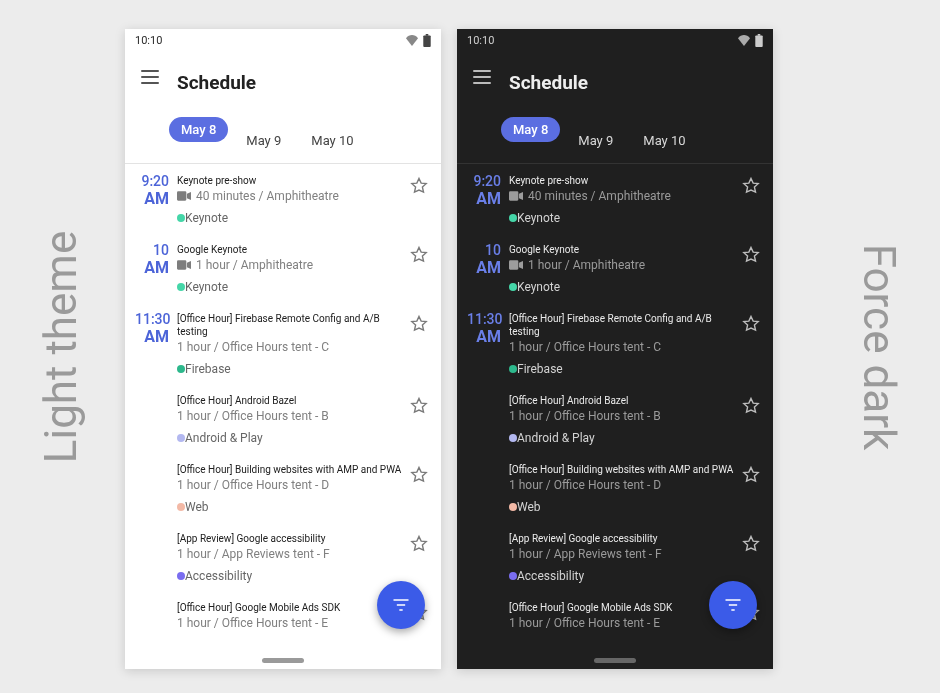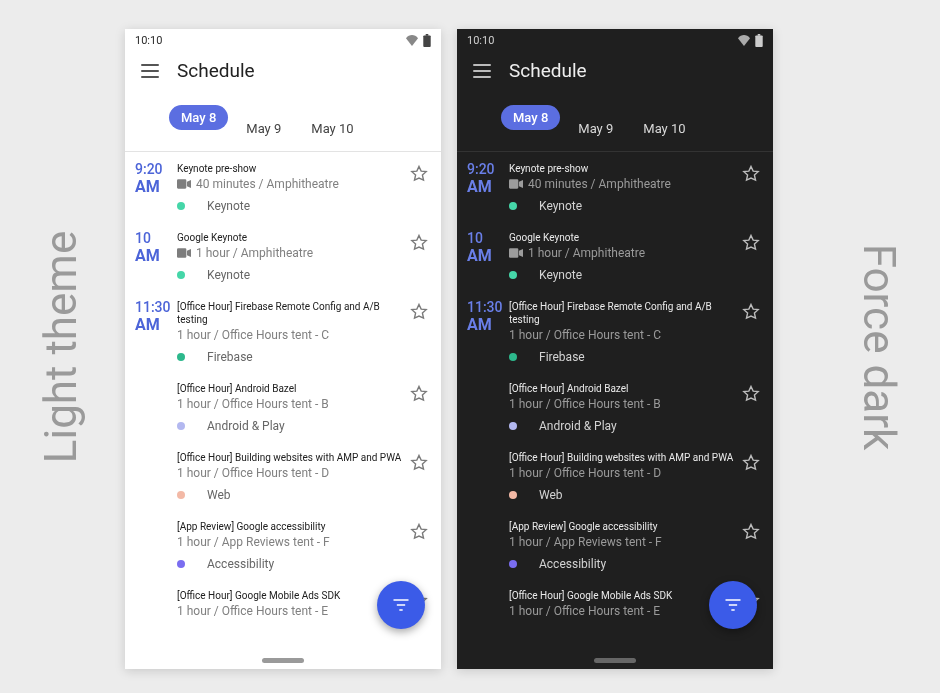--- a/index.html
+++ b/index.html
@@ -67,40 +67,40 @@
 
   .header {
     display: flex;
     align-items: center;
     gap: 18px;
     padding: 10px 16px 6px 16px;
   }
   .hamburger { width: 18px; height: 14px; display:flex; flex-direction:column; justify-content:space-between; cursor:pointer;}
   .hamburger span { height:2px; background:#555; border-radius:1px;}
   .phone.dark .hamburger span { background:#bbb; }
-  .header-title { font-size: 19px; font-weight:400; color:#222;}
+  .header-title { font-size: 19px; font-weight:700; color:#222;margin-top:12px;}
   .phone.dark .header-title { color:#eee; }
 
   .date-chips { display:flex; gap:6px; padding: 6px 8px 10px 44px; align-items:center; }
   .chip { font-size:13px; padding:5px 12px; border-radius:14px; cursor:pointer;}
   .chip.active { background:#5b6ee1; color:#fff; font-weight:500;}
   .chip.inactive { color:#444;margin-top:22px; }
 
   .divider { height:1px; background:#e3e3e3; }
 
   .list { flex:1; overflow:hidden; position:relative;}
   .event-row { display:flex; padding:10px 10px 8px 10px; position:relative;}
-  .time-col { width:42px; text-align:left; padding-right:8px; flex-shrink:0;}
+  .time-col { width:42px; text-align:right; padding-right:8px; flex-shrink:0;}
   .time { color:#4c64d8; font-size:14px; font-weight:500; line-height:1.1;}
   .ampm { color:#4c64d8; font-size:16px; font-weight:700;}
   .event-content { flex:1; min-width:0; padding-right:26px;}
   .event-title { font-size:10px; color:#202020; line-height:1.3; margin-bottom:2px;}
   .event-sub { font-size:12px; color:#808080; display:flex; align-items:center; gap:5px;}
   .cam-icon { display:inline-flex;}
-  .tag-row { display:flex; align-items:center; gap:22px; margin-top:8px;}
+  .tag-row { display:flex; align-items:center; gap:0; margin-top:8px;}
   .tag-dot { width:8px; height:8px; border-radius:50%; }
   .tag-label { font-size:12px; color:#666; }
   .star { position:absolute; right:12px; top:12px; cursor:pointer;}
   .star svg { display:block;}
 
   .fab {
     position:absolute; right:16px; bottom:40px;
     width:48px; height:48px; border-radius:50%;
     background:#3b5be8; box-shadow:0 3px 8px rgba(0,0,0,0.35);
     display:flex; align-items:center; justify-content:center;

